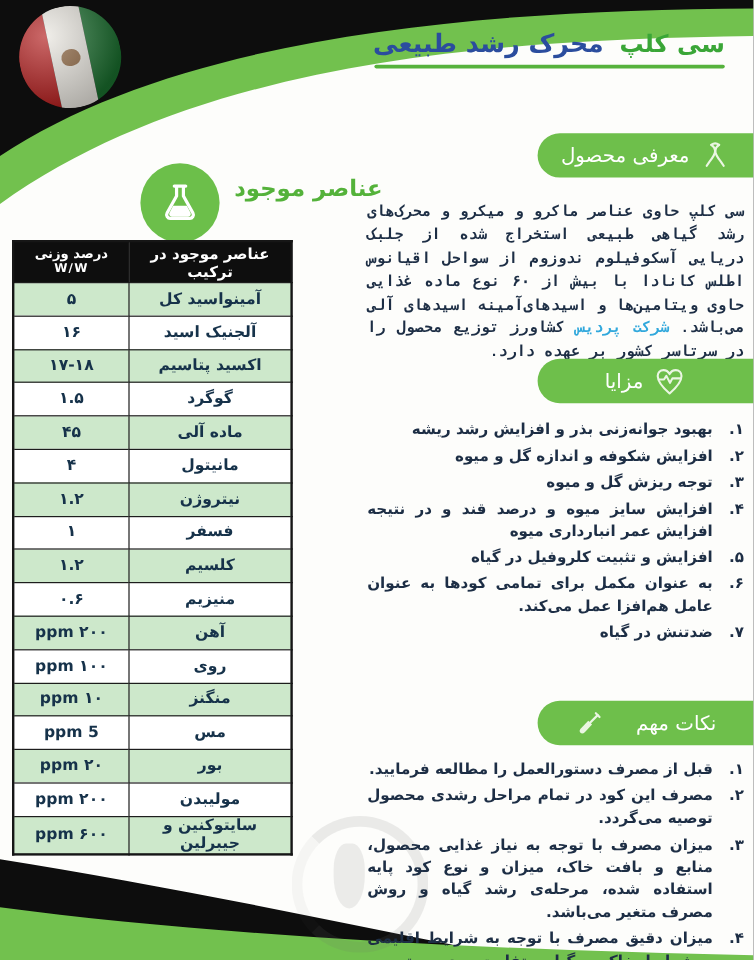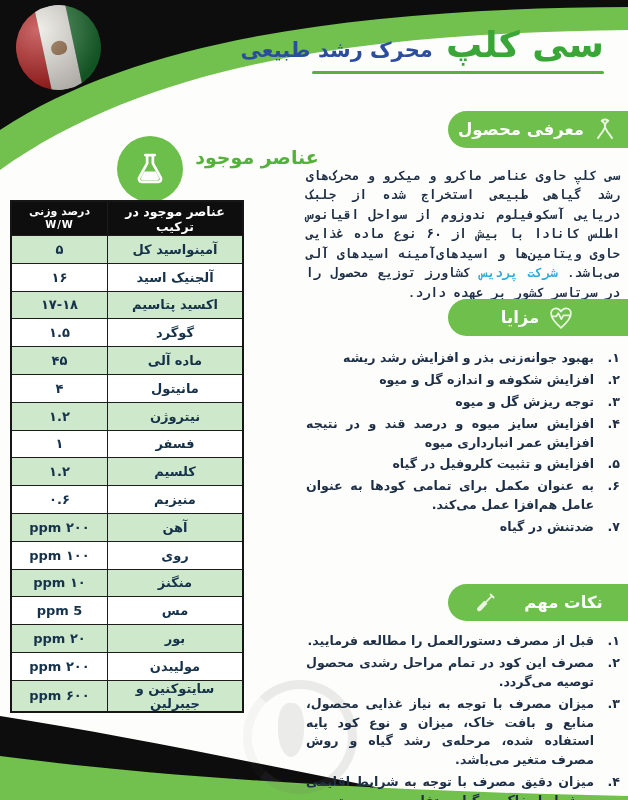--- a/index.html
+++ b/index.html
@@ -24,21 +24,21 @@
     position:absolute; left:50%; top:50%; width:16px; height:14px;
     transform:translate(-50%,-50%); background:#7a4a20; border-radius:50% 50% 45% 45%;
     opacity:.85;
   }
   .flag .shade{position:absolute; inset:0; background:
     radial-gradient(circle at 30% 25%, rgba(255,255,255,.35), rgba(0,0,0,.25) 75%);}
   .title-block{
     position:absolute; left:312px; top:24px; width:292px; z-index:4;
     text-align:center; white-space:nowrap;
   }
-  .title-brand{font-size:36px; font-weight:bold; color:#3aa637;}
+  .title-brand{font-size:20px; font-weight:bold; color:#3aa637;}
   .title-sub{font-size:21px; font-weight:bold; color:#2b4d9e; margin-right:8px;}
   .title-underline{height:3px; background:#56b23c; margin-top:6px; border-radius:2px;}
   
   .flask-badge{
     position:absolute; left:117px; top:136px; width:66px; height:66px;
     border-radius:50%; background:#6cbf4a; z-index:3;
     display:flex; align-items:center; justify-content:center;
   }
   .elements-heading{
     position:absolute; left:192px; top:146px; width:130px; z-index:3;
@@ -60,21 +60,21 @@
   th.col-value .ww{font-size:10px; display:block; letter-spacing:1px;}
   table.elements tbody td{height:26.8px; font-weight:bold; color:#16324a; font-size:13px;}
   table.elements tbody tr:nth-child(odd) td{background:#cde8cb;}
   table.elements tbody tr:nth-child(even) td{background:#ffffff;}
   td.val{direction:ltr; font-size:12.5px; color:#102a40;}
   
   .pill{
     position:absolute; right:0; width:180px; height:37px; z-index:3;
     background:#6ebf4b; border-radius:19px 0 0 19px;
     display:flex; align-items:center; justify-content:center; gap:8px;
-    color:#fff; font-size:16.5px; font-weight:bold;
+    color:#fff; font-size:16.5px; font-weight:normal;
   }
   .pill svg{flex:0 0 auto;}
   .rc-text{
     position:absolute; left:306px; width:314px; z-index:3;
     color:#1d2e45; font-weight:bold; font-size:12.6px; line-height:1.55;
     text-align:justify;
     font-family:Liberation Mono, monospace;
   }
   .brand-link{color:#31a8dc;}
   .num-list{position:absolute; left:306px; width:314px; z-index:3;}

